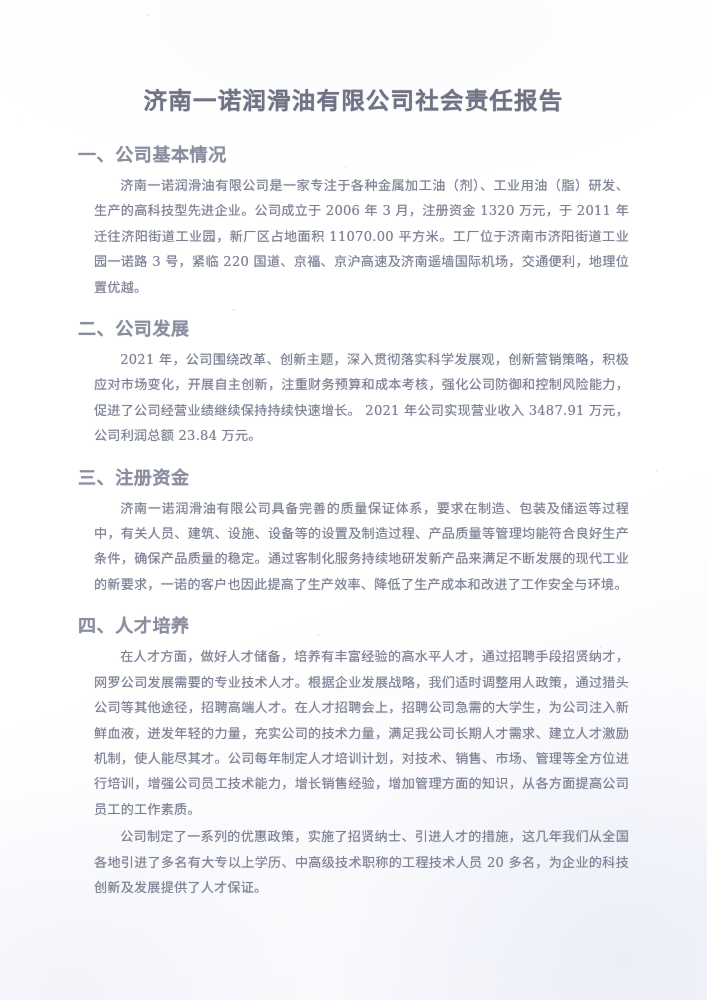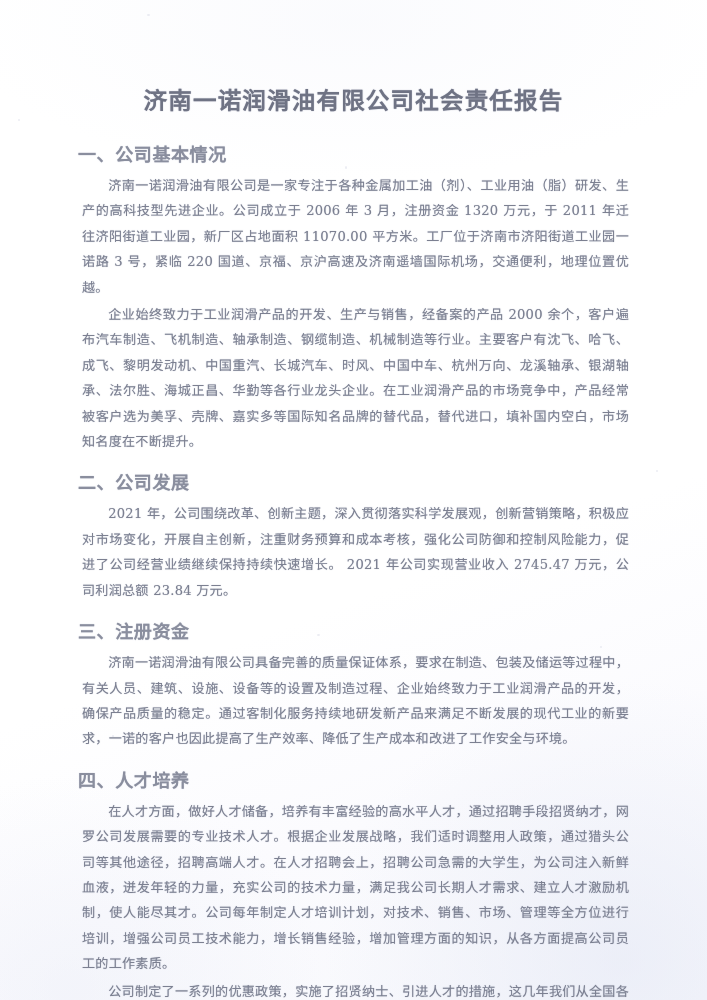--- a/index.html
+++ b/index.html
@@ -61,21 +61,21 @@
   .section-heading {
     font-size: 18px;
     color: #8a8e9e;
     margin: 0 0 7px 0;
     letter-spacing: .6px;
     text-shadow: 0 0 1px rgba(160,165,184,0.7);
   }
   .section-block { margin-bottom: 14px; }
 
   p.para {
-    margin: 0 0 2px 4px;
+    margin: 0 0 2px 16px;
     text-indent: 2em;
     font-size: 13.1px;
     line-height: 25.4px;
     color: #7c8091;
     text-align: justify;
     text-justify: inter-ideograph;
     letter-spacing: .25px;
     text-shadow: 0 0 1px rgba(155,160,180,0.75);
     word-break: break-all;
   }
@@ -100,31 +100,30 @@
   <div class="speck" style="left:112px; top:735px; width:2px; height:2px;"></div>
   <div class="speck" style="left:656px; top:470px; width:2px; height:2px;"></div>
 
   <div class="doc-title">济南一诺润滑油有限公司社会责任报告</div>
 
   <div class="content">
 
     <div class="section-block">
       <h2 class="section-heading">一、公司基本情况</h2>
       <p class="para ink-a">济南一诺润滑油有限公司是一家专注于各种金属加工油（剂）、工业用油（脂）研发、生产的高科技型先进企业。公司成立于 2006 年 3 月，注册资金 1320 万元，于 2011 年迁往济阳街道工业园，新厂区占地面积 11070.00 平方米。工厂位于济南市济阳街道工业园一诺路 3 号，紧临 220 国道、京福、京沪高速及济南遥墙国际机场，交通便利，地理位置优越。</p>
-      <p class="para ink-b">企业始终致力于工业润滑产品的开发、生产与销售，经备案的产品 2000 余个，客户遍布汽车制造、飞机制造、轴承制造、钢缆制造、机械制造等行业。主要客户有沈飞、哈飞、成飞、黎明发动机、中国重汽、长城汽车、时风、中国中车、杭州万向、龙溪轴承、银湖轴承、法尔胜、海城正昌、华勤等各行业龙头企业。在工业润滑产品的市场竞争中，产品经常被客户选为美孚、壳牌、嘉实多等国际知名品牌的替代品，替代进口，填补国内空白，市场知名度在不断提升。</p>
     </div>
 
     <div class="section-block">
       <h2 class="section-heading">二、公司发展</h2>
-      <p class="para ink-a">2021 年，公司围绕改革、创新主题，深入贯彻落实科学发展观，创新营销策略，积极应对市场变化，开展自主创新，注重财务预算和成本考核，强化公司防御和控制风险能力，促进了公司经营业绩继续保持持续快速增长。 2021 年公司实现营业收入 2745.47 万元，公司利润总额 23.84 万元。</p>
+      <p class="para ink-a">2021 年，公司围绕改革、创新主题，深入贯彻落实科学发展观，创新营销策略，积极应对市场变化，开展自主创新，注重财务预算和成本考核，强化公司防御和控制风险能力，促进了公司经营业绩继续保持持续快速增长。 2021 年公司实现营业收入 3487.91 万元，公司利润总额 23.84 万元。</p>
     </div>
 
     <div class="section-block">
       <h2 class="section-heading">三、注册资金</h2>
-      <p class="para ink-b">济南一诺润滑油有限公司具备完善的质量保证体系，要求在制造、包装及储运等过程中，有关人员、建筑、设施、设备等的设置及制造过程、企业始终致力于工业润滑产品的开发，确保产品质量的稳定。通过客制化服务持续地研发新产品来满足不断发展的现代工业的新要求，一诺的客户也因此提高了生产效率、降低了生产成本和改进了工作安全与环境。</p>
+      <p class="para ink-b">济南一诺润滑油有限公司具备完善的质量保证体系，要求在制造、包装及储运等过程中，有关人员、建筑、设施、设备等的设置及制造过程、产品质量等管理均能符合良好生产条件，确保产品质量的稳定。通过客制化服务持续地研发新产品来满足不断发展的现代工业的新要求，一诺的客户也因此提高了生产效率、降低了生产成本和改进了工作安全与环境。</p>
     </div>
 
     <div class="section-block">
       <h2 class="section-heading">四、人才培养</h2>
       <p class="para ink-a">在人才方面，做好人才储备，培养有丰富经验的高水平人才，通过招聘手段招贤纳才，网罗公司发展需要的专业技术人才。根据企业发展战略，我们适时调整用人政策，通过猎头公司等其他途径，招聘高端人才。在人才招聘会上，招聘公司急需的大学生，为公司注入新鲜血液，迸发年轻的力量，充实公司的技术力量，满足我公司长期人才需求、建立人才激励机制，使人能尽其才。公司每年制定人才培训计划，对技术、销售、市场、管理等全方位进行培训，增强公司员工技术能力，增长销售经验，增加管理方面的知识，从各方面提高公司员工的工作素质。</p>
       <p class="para ink-b tight">公司制定了一系列的优惠政策，实施了招贤纳士、引进人才的措施，这几年我们从全国各地引进了多名有大专以上学历、中高级技术职称的工程技术人员 20 多名，为企业的科技创新及发展提供了人才保证。</p>
     </div>
 
   </div>
 </div>

